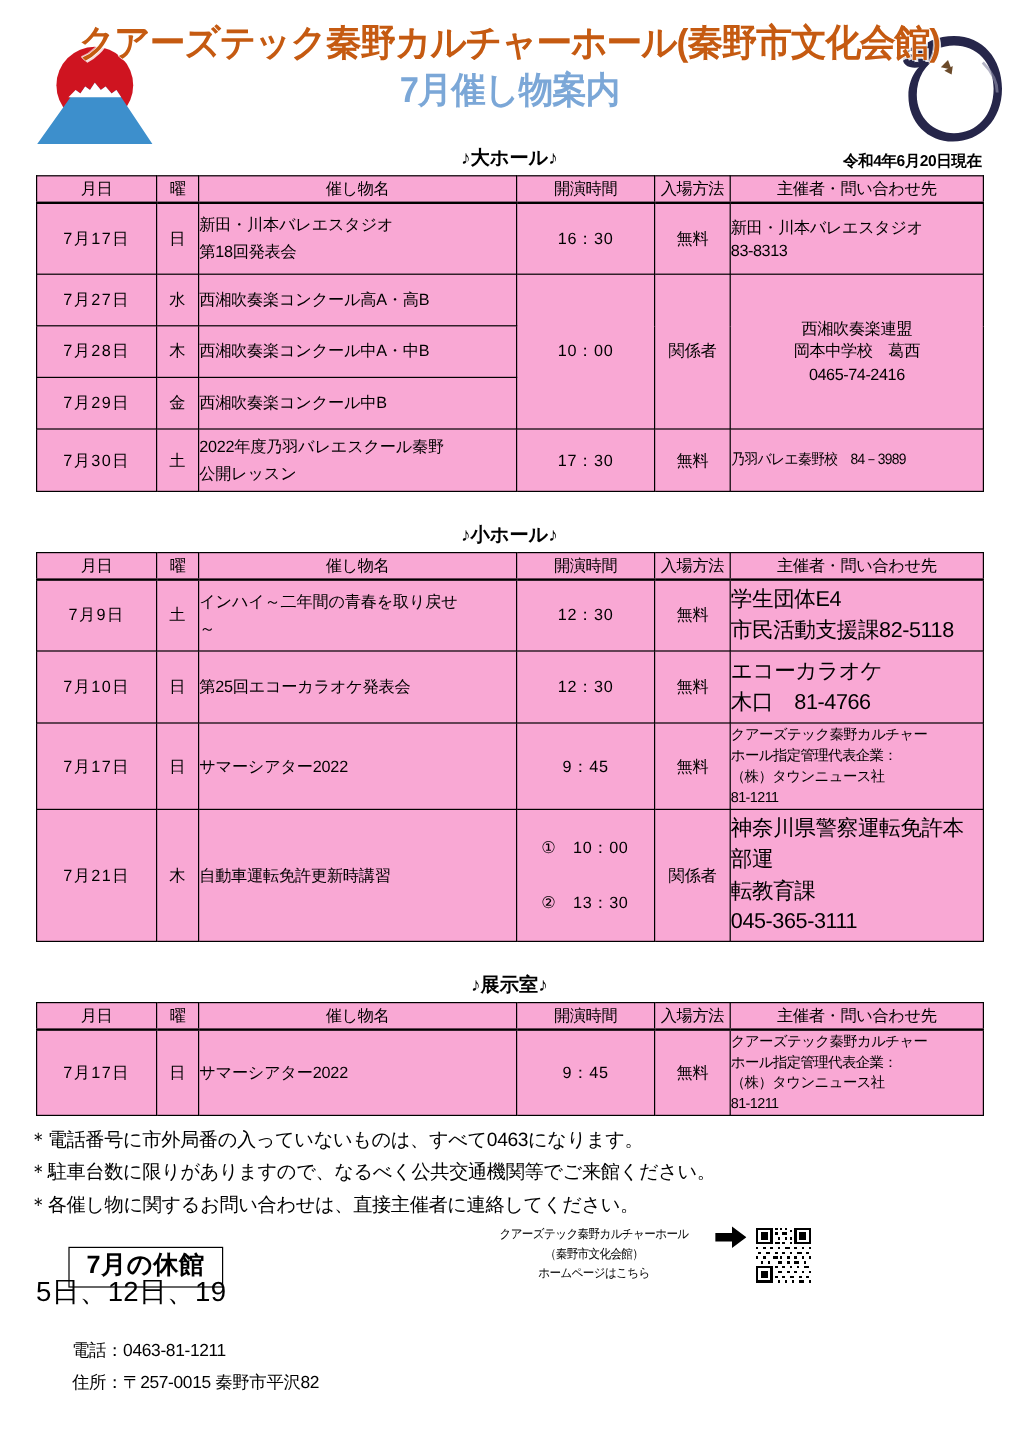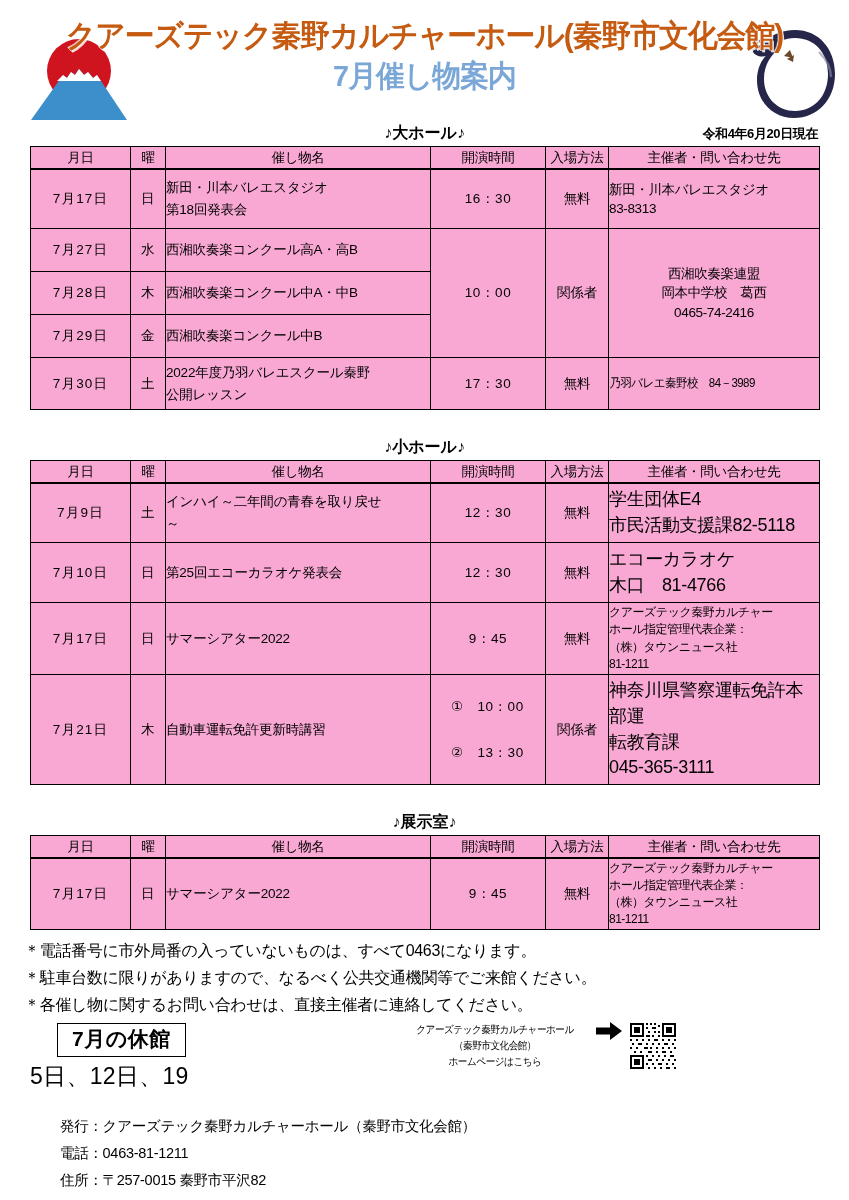--- a/index.html
+++ b/index.html
@@ -172,21 +172,21 @@
   }
 
   
   .closing {
     position: relative;
     height: 86px;
     margin-top: 2px;
   }
   .closed-box {
     position: absolute;
-    left: 57px; top: 2px;
+    left: 57px; top: 18px;
     border: 1.6px solid #000;
     padding: 2px 14px 4px 14px;
     font-size: 21px;
     font-weight: bold;
     letter-spacing: 0.5px;
     line-height: 1.26;
   }
   .closed-days {
     position: absolute;
     left: 30px; top: 42px;
@@ -583,16 +583,15 @@
           <rect x="32" y="46" width="2" height="2"></rect>
             <rect x="38" y="46" width="4" height="2"></rect>
           <rect x="46" y="46" width="2" height="2"></rect>
         </g>
       </svg>
     </div>
   </div>
 </div>
 
 <div class="publisher">
-  <div class="pline">発行：クアーズテック秦野カルチャーホール（秦野市文化会館）</div>
   <div class="pline">電話：0463-81-1211</div>
   <div class="pline">住所：〒257-0015 秦野市平沢82</div>
 </div>
 
 </body></html>

